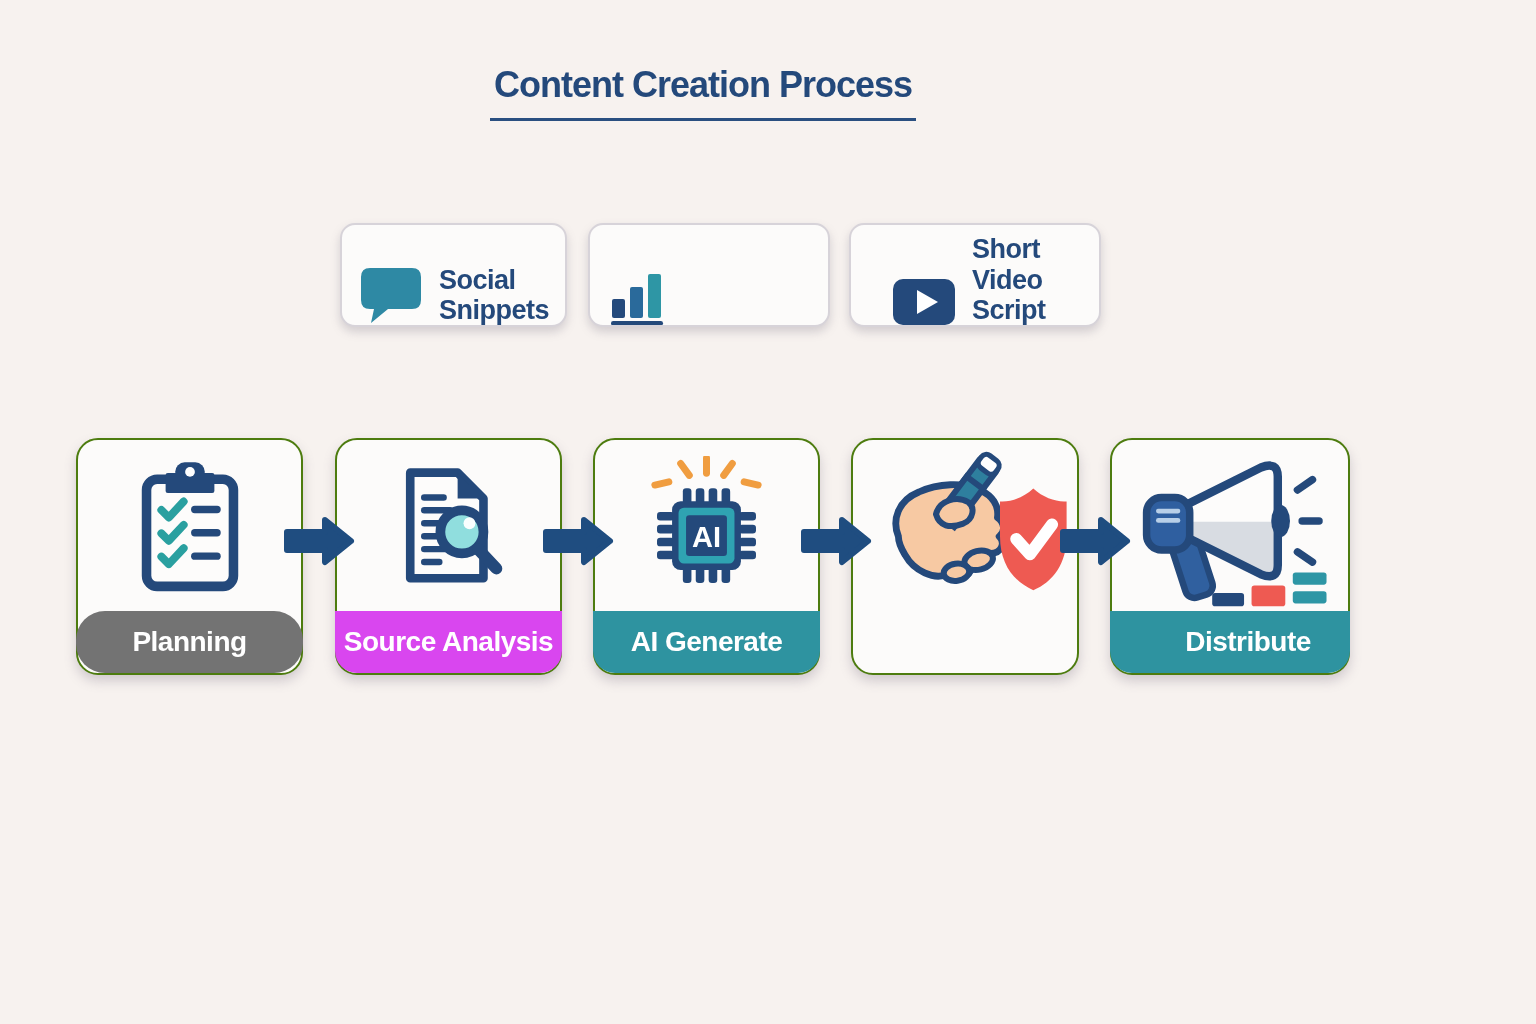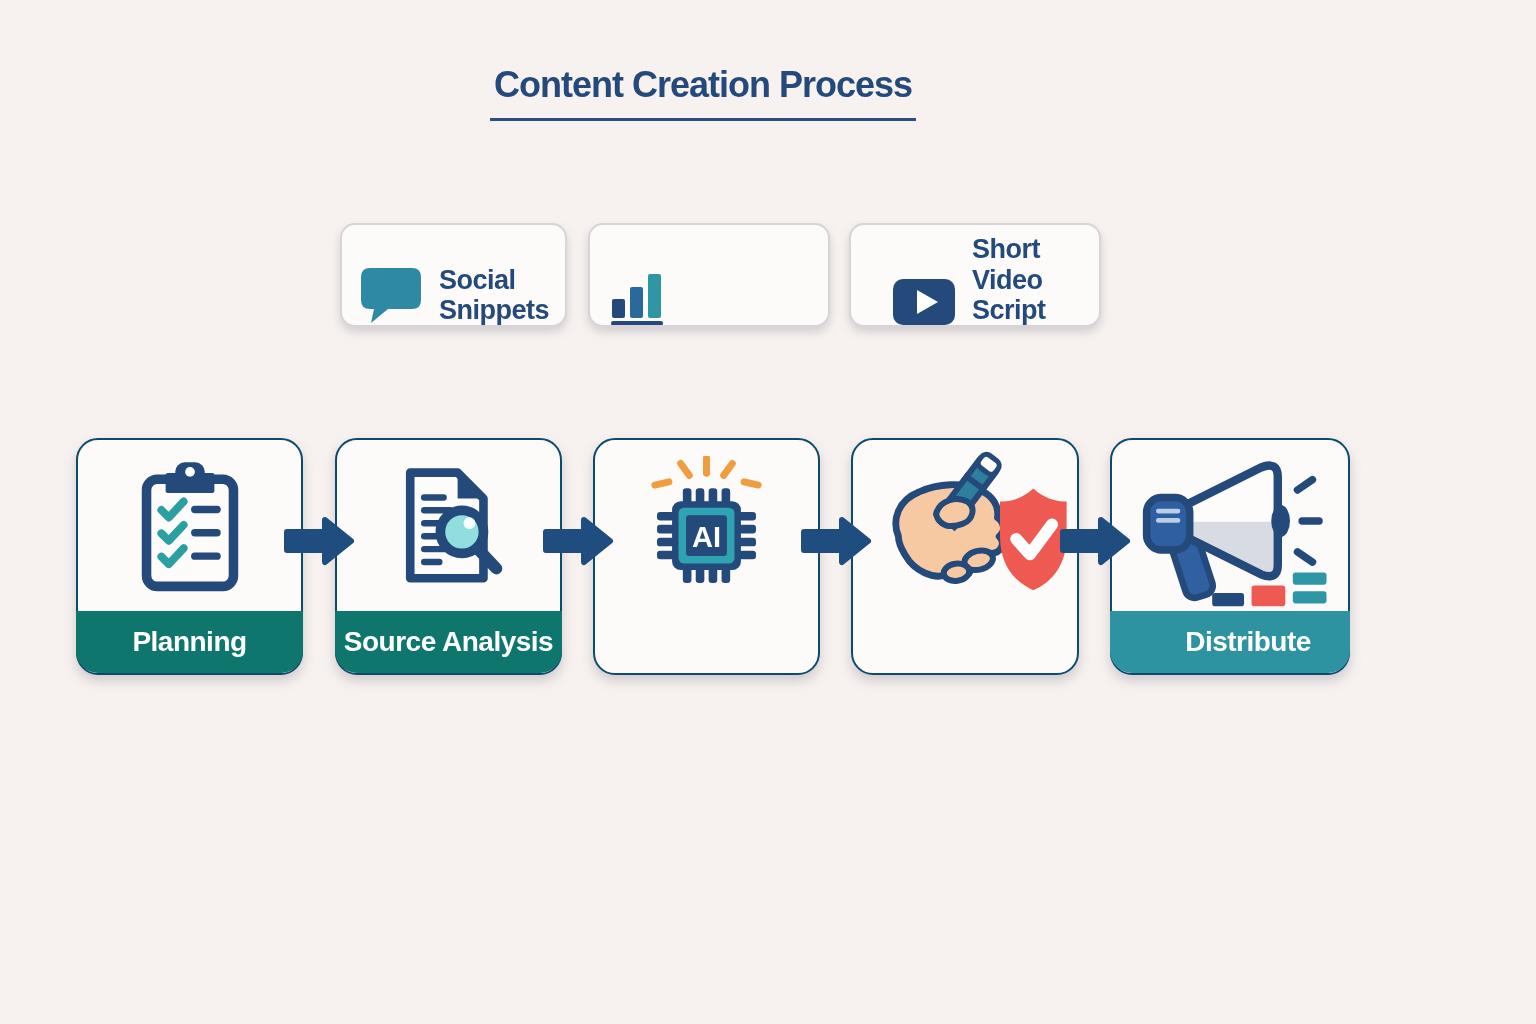--- a/index.html
+++ b/index.html
@@ -22,21 +22,21 @@
     box-shadow:0 5px 10px rgba(120,110,130,0.28);
     display:flex;align-items:flex-end;padding-left:16px;gap:15px;
   }
   .out-icon{width:66px;flex:0 0 66px;display:flex;align-items:center;justify-content:center;}
   .out-label{
     color:#24497b;font-size:27px;font-weight:700;line-height:1.12;letter-spacing:-0.5px;
   }
   
   .step{
     position:absolute;top:438px;height:237px;box-sizing:border-box;
-    background:#fcfbfa;border:2px solid #0c4a6e;border-radius:22px;
+    background:#fcfbfa;border:2px solid #4d7c0f;border-radius:22px;
     box-shadow:0 6px 12px rgba(120,110,130,0.30);
     z-index:1;
   }
   .step-top{
     position:relative;height:173px;display:flex;align-items:center;justify-content:center;
     z-index:3;
   }
   .step-label{
     position:absolute;bottom:0;left:-2px;right:-2px;height:62px;
     display:flex;align-items:center;justify-content:center;
@@ -91,40 +91,40 @@
       <rect x="27" y="11" width="46" height="19" rx="2" fill="#24497b"></rect>
       <circle cx="50" cy="10" r="4.6" fill="#ffffff"></circle>
       <path d="M23 46 l7 7 l14 -15" fill="none" stroke="#2aa0a0" stroke-width="7.5" stroke-linecap="round" stroke-linejoin="round"></path>
       <path d="M23 68 l7 7 l14 -15" fill="none" stroke="#2aa0a0" stroke-width="7.5" stroke-linecap="round" stroke-linejoin="round"></path>
       <path d="M23 90 l7 7 l14 -15" fill="none" stroke="#2aa0a0" stroke-width="7.5" stroke-linecap="round" stroke-linejoin="round"></path>
       <rect x="51" y="42" width="28" height="7" rx="3.5" fill="#24497b"></rect>
       <rect x="51" y="64" width="28" height="7" rx="3.5" fill="#24497b"></rect>
       <rect x="51" y="86" width="28" height="7" rx="3.5" fill="#24497b"></rect>
     </svg>
   </div>
-  <div class="step-label" style="background-color: #0f766e;">Planning</div>
+  <div class="step-label" style="background-color: #737373; border-radius: 29px;">Planning</div>
 </div>
 
 <div class="step" style="left:335px;width:227px;">
   <div class="step-top">
     <svg width="112" height="121" viewBox="0 0 104 112">
       <path d="M16 6 H60 L84 30 V104 H16 Z" fill="#fdfcfb" stroke="#24497b" stroke-width="8" stroke-linejoin="round"></path>
       <path d="M60 6 V30 H84 Z" fill="#24497b"></path>
       <rect x="26" y="26" width="24" height="6" rx="3" fill="#24497b"></rect>
       <rect x="26" y="38" width="30" height="6" rx="3" fill="#24497b"></rect>
       <rect x="26" y="50" width="24" height="6" rx="3" fill="#24497b"></rect>
       <rect x="26" y="62" width="18" height="6" rx="3" fill="#24497b"></rect>
       <rect x="26" y="74" width="26" height="6" rx="3" fill="#24497b"></rect>
       <rect x="26" y="86" width="20" height="6" rx="3" fill="#24497b"></rect>
       <circle cx="64" cy="61" r="20" fill="#90dede" stroke="#24497b" stroke-width="9"></circle>
       <circle cx="71" cy="53" r="5.5" fill="#ffffff" opacity="0.95"></circle>
       <line x1="79" y1="77" x2="96" y2="95" stroke="#24497b" stroke-width="11" stroke-linecap="round"></line>
     </svg>
   </div>
-  <div class="step-label" style="background-color: #0f766e; margin-top: 44px;">Source Analysis</div>
+  <div class="step-label" style="background-color: #d946ef; margin-top: 44px;">Source Analysis</div>
 </div>
 
 <div class="step" style="left:593px;width:227px;">
   <div class="step-top">
     <svg width="125" height="142" viewBox="0 0 116 132">
 
       <g stroke="#f09d40" stroke-width="6.5" stroke-linecap="round">
         <line x1="58" y1="2" x2="58" y2="16"></line>
         <line x1="34" y1="7" x2="42" y2="18"></line>
         <line x1="82" y1="7" x2="74" y2="18"></line>
@@ -149,20 +149,21 @@
         <rect x="88" y="64" width="16" height="8" rx="3"></rect>
         <rect x="88" y="76" width="16" height="8" rx="3"></rect>
         <rect x="88" y="88" width="16" height="8" rx="3"></rect>
       </g>
       <rect x="26" y="42" width="64" height="64" rx="8" fill="#24497b"></rect>
       <rect x="32" y="48" width="52" height="52" rx="5" fill="#2fa3b2"></rect>
       <rect x="39" y="55" width="38" height="38" rx="3" fill="#24497b"></rect>
       <text x="58" y="75" text-anchor="middle" dominant-baseline="central" font-family="Liberation Sans, sans-serif" font-size="27" font-weight="bold" fill="#ffffff">AI</text>
     </svg>
   </div>
+  <div class="step-label" style="background-color: rgb(46, 147, 160);">AI Generate</div>
 </div>
 
 <div class="step" style="left:851px;width:228px;">
   <div class="step-top">
     <svg width="222" height="152" viewBox="0 0 260 178">
 
       <g transform="translate(162,10) rotate(37)">
         <rect x="-12" y="2" width="24" height="124" rx="7" fill="#2e7f9e" stroke="#24497b" stroke-width="7"></rect>
         <rect x="-12" y="-2" width="24" height="18" rx="7" fill="#ffffff" stroke="#24497b" stroke-width="6"></rect>
         <path d="M-12 126 L0 154 L12 126 Z" fill="#24497b" stroke="#24497b" stroke-width="4" stroke-linejoin="round"></path>

